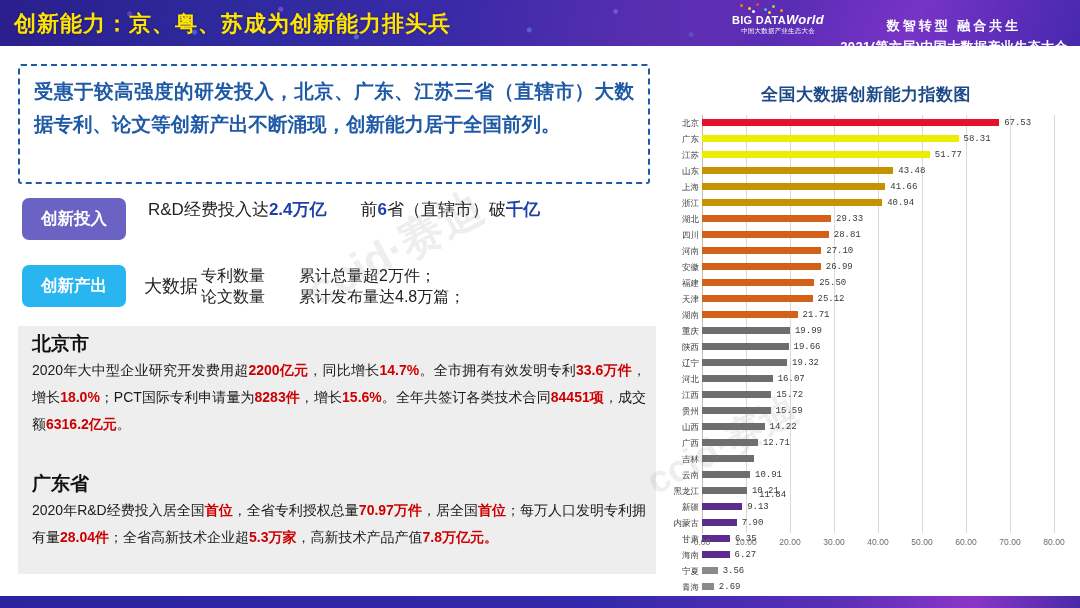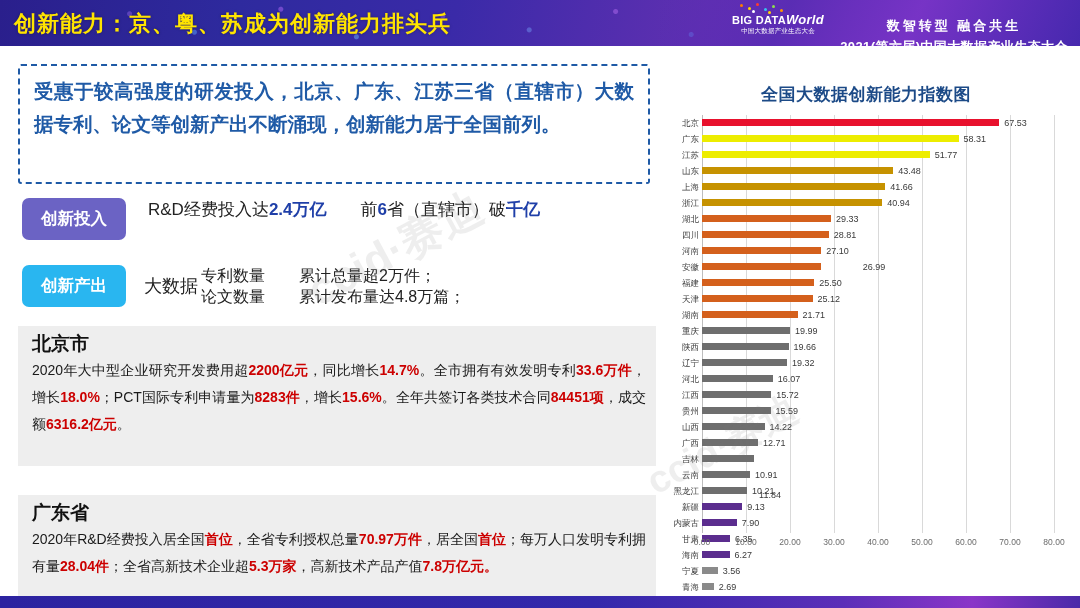--- a/index.html
+++ b/index.html
@@ -71,21 +71,21 @@
   .row2{ left:22px; top:265px; width:630px; align-items:center;}
   .row2 .bigdata{ margin-left:18px; font-size:18px; color:#222; }
   .row2 .twoline{ margin-left:3px; font-size:16px; color:#222; line-height:21px;}
   .row2 .vals{ margin-left:34px; font-size:16px; color:#222; line-height:21px;}
 
   .infobox{
     position:absolute; left:18px; width:638px; background:#eeeeee;
     padding:5px 10px 6px 14px;
   }
   .ib1{ top:326px; height:140px;}
-  .ib2{ top:466px; height:108px;margin-top:29px;}
+  .ib2{ top:466px; height:108px;}
   .infobox h3{ font-size:19px; font-weight:bold; color:#111; line-height:26px;}
   .infobox p{ font-size:14px; color:#1a1a1a; line-height:27px; text-align:justify;}
   .infobox p b{ color:#cc0000; font-weight:bold;}
 
   
   .chart-panel{
     position:absolute; left:660px; top:78px; width:412px; height:498px;
     background:#ffffff;
   }
   .chart-title{
@@ -96,21 +96,21 @@
     position:relative; margin:9px 8px 0 6px; height:440px;
   }
   .grid{ position:absolute; left:36px; top:0; right:10px; bottom:22px; }
   .gl{ position:absolute; top:0; bottom:0; width:1px; background:#d9d9d9; }
   .axisline{ position:absolute; left:36px; top:0; bottom:22px; width:1px; background:#bdbdbd;}
   .rows{ position:absolute; left:0; top:0; right:10px; bottom:22px;}
   .brow{ display:flex; align-items:center; height:16.0px; }
   .blabel{ width:36px; text-align:right; padding-right:3px; font-size:8.5px; color:#404040; white-space:nowrap; line-height:16px;}
   .btrack{ flex:1; position:relative; height:16px;}
   .bar{ position:absolute; left:0; top:4px; height:7px; }
-  .bval{ position:absolute; top:1px; font-size:9px; color:#3a3a3a; white-space:nowrap; line-height:14px;}
+  .bval{ position:absolute; top:1px; font-size:9px; color:#3a3a3a; white-space:nowrap; line-height:14px;font-family:Liberation Mono, monospace;}
   .xaxis{ position:absolute; left:36px; right:10px; bottom:0; height:22px;}
   .xt{ position:absolute; top:4px; font-size:8.5px; color:#6b6b6b; transform:translateX(-50%); white-space:nowrap;text-align:right;}
 
   
   .wm{
     position:absolute; pointer-events:none; color:rgba(120,120,120,.13);
     font-size:44px; font-weight:bold; transform:rotate(-28deg);
     white-space:nowrap; user-select:none;
   }
   .wm1{ left:300px; top:220px;}
@@ -261,21 +261,21 @@
             <div class="blabel">河南</div>
             <div class="btrack">
               <div class="bar" style="width: 33.875%; background: rgb(212, 96, 28);"></div>
               <div class="bval" style="left: calc(33.875% + 5px);">27.10</div>
             </div>
           </div>
           <div class="brow">
             <div class="blabel">安徽</div>
             <div class="btrack">
               <div class="bar" style="width: 33.7375%; background: rgb(212, 96, 28);"></div>
-              <div class="bval" style="left: calc(33.7375% + 5px); margin-left: 37px;">26.99</div>
+              <div class="bval" style="left: calc(33.7375% + 5px);">26.99</div>
             </div>
           </div>
           <div class="brow">
             <div class="blabel">福建</div>
             <div class="btrack">
               <div class="bar" style="width: 31.875%; background: rgb(212, 96, 28);"></div>
               <div class="bval" style="left: calc(31.875% + 5px);">25.50</div>
             </div>
           </div>
           <div class="brow">

